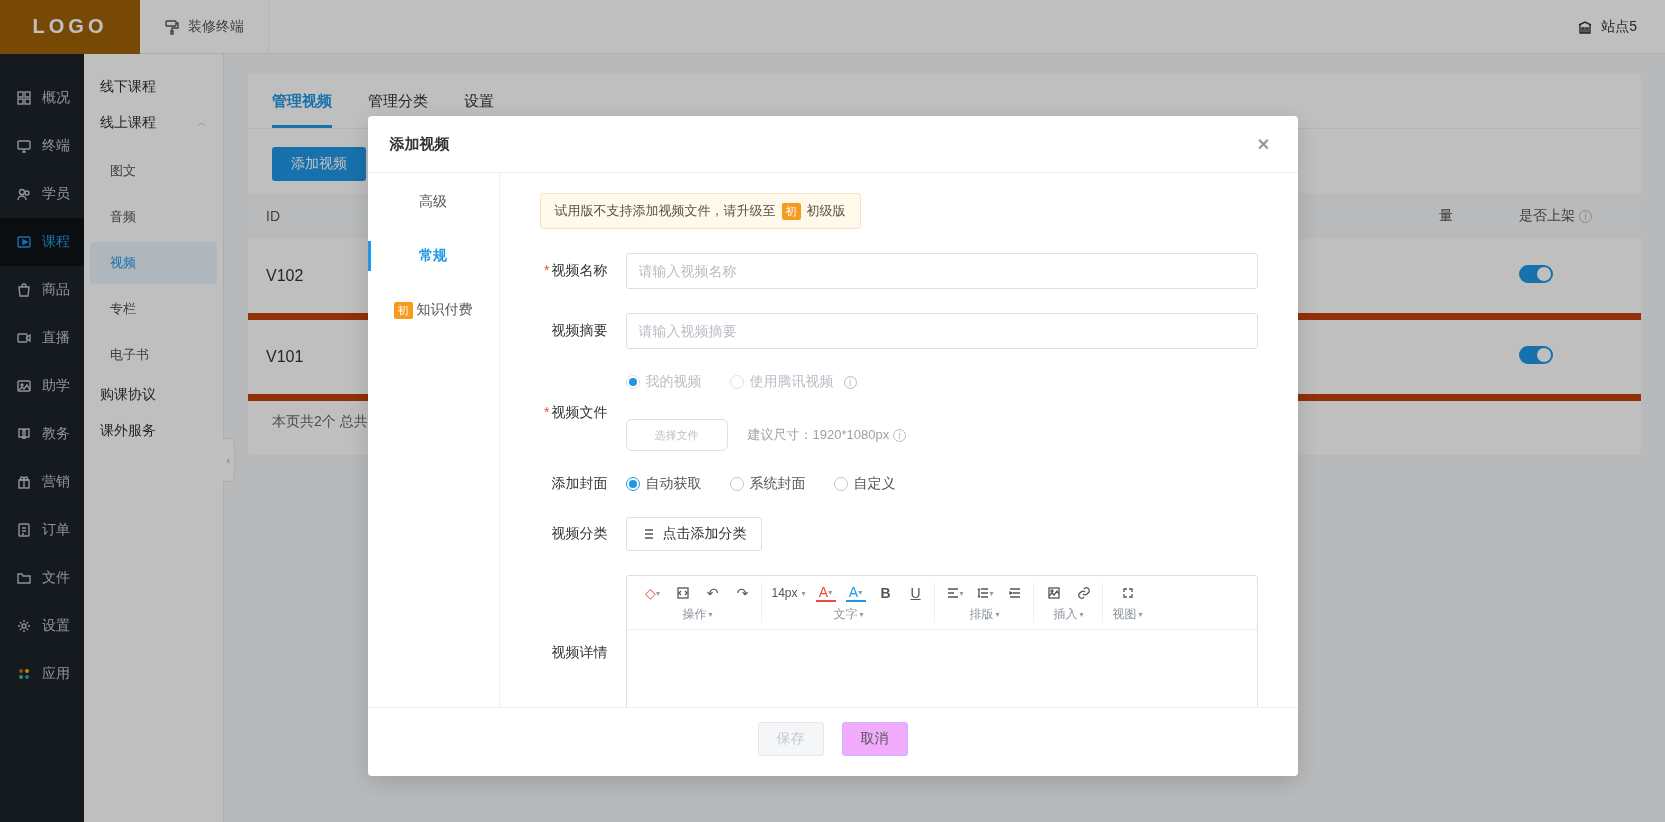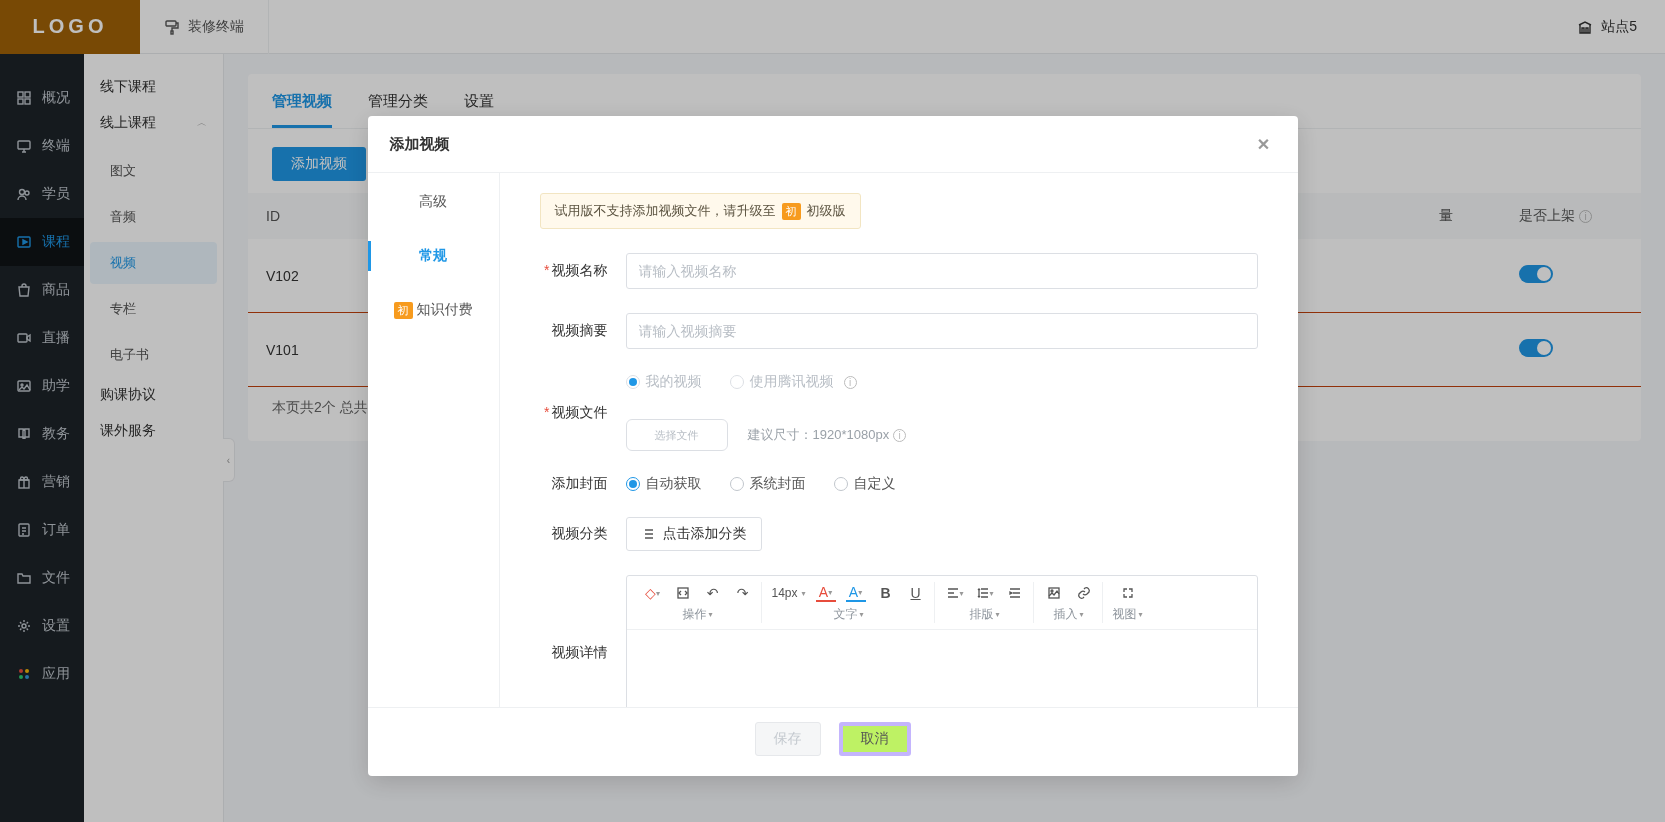--- a/index.html
+++ b/index.html
@@ -36,21 +36,21 @@
 .tab.active { color: #1f97e6; border-bottom-color: #1f97e6; font-weight: 600; }
 .toolbar { padding: 18px 24px 12px; display: flex; gap: 12px; }
 .btn { height: 34px; padding: 0 18px; border-radius: 3px; display: inline-flex; align-items: center; gap: 6px; font-size: 14px; cursor: pointer; border: 1px solid transparent; }
 .btn-primary { background: #1f97e6; color: #fff; }
 .btn-outline { background: #fff; border-color: #d8dde2; color: #555; }
 .tag-green { background: #18b566; color: #fff; border-radius: 2px; padding: 1px 4px; font-size: 11px; }
 .tag-orange { background: #f79b1e; color: #fff; border-radius: 2px; padding: 1px 4px; font-size: 11px; }
 
 .table { width: 100%; border-collapse: collapse; }
 .table th { text-align: left; font-weight: 500; color: #555; background: #f7f9fa; padding: 14px 18px; font-size: 14px; }
-.table td { padding: 16px 18px; border-bottom: 1px solid #c2410c; font-size: 14px; vertical-align: middle; }
+.table td { padding: 16px 18px; border-bottom: 7px solid #c2410c; font-size: 16px; vertical-align: middle; }
 .thumb { width: 58px; height: 38px; border-radius: 3px; background: linear-gradient(135deg,#2fb5a3 0%,#1f97e6 100%); display: inline-block; position: relative; overflow: hidden; }
 .thumb::before { content: ""; position: absolute; left: 6px; top: 6px; width: 16px; height: 16px; background: #fff; border-radius: 50%; }
 .switch { width: 34px; height: 18px; background: #1f97e6; border-radius: 9px; position: relative; display: inline-block; cursor: pointer; }
 .switch::after { content: ""; position: absolute; right: 2px; top: 2px; width: 14px; height: 14px; background: #fff; border-radius: 50%; }
 .pager { padding: 12px 24px 0; color: #666; font-size: 14px; }
 .info-ico { display: inline-block; width: 13px; height: 13px; border: 1px solid #bbb; border-radius: 50%; font-size: 10px; line-height: 12px; text-align: center; color: #bbb; margin-left: 4px; }
 
 
 .mask { position: fixed; inset: 0; background: rgba(0,0,0,0.25); display: flex; align-items: flex-start; justify-content: center; padding-top: 116px; }
 .modal { width: 930px; background: #fff; border-radius: 4px; box-shadow: 0 6px 24px rgba(0,0,0,.15); display: flex; flex-direction: column; max-height: 660px; }
@@ -86,21 +86,21 @@
 .editor-tb { display: flex; flex-wrap: wrap; align-items: center; border-bottom: 1px solid #eef0f2; padding: 6px 8px; gap: 2px; }
 .ed-grp { display: flex; flex-direction: column; align-items: center; padding: 0 8px; gap: 2px; border-right: 1px solid #eef0f2; }
 .ed-grp:last-child { border-right: none; }
 .ed-row { display: flex; gap: 10px; align-items: center; height: 22px; }
 .ed-lbl { font-size: 12px; color: #8c939b; display: flex; align-items: center; gap: 2px; }
 .ed-btn { width: 20px; height: 20px; display: inline-flex; align-items: center; justify-content: center; color: #555; cursor: pointer; font-size: 14px; }
 .caret { font-size: 8px; color: #999; }
 .editor-body { height: 90px; }
 
 .modal-footer { padding: 14px 0 20px; display: flex; justify-content: center; gap: 18px; border-top: 1px solid #eef0f2; }
-.btn-default { background: #bef264; border: 4px solid #c4b5fd; color: #555; }
+.btn-default { background: #f0abfc; border: 1px solid #c4b5fd; color: #555; }
 .btn-disabled { background: #f5f6f7; border: 1px solid #e6e8eb; color: #c4c9cf; cursor: not-allowed; }
 
 svg { display: block; }
 </style>
 </head>
 <body>
 
 <div class="topbar">
   <div class="logo">LOGO</div>
   <div class="topbar-link">

